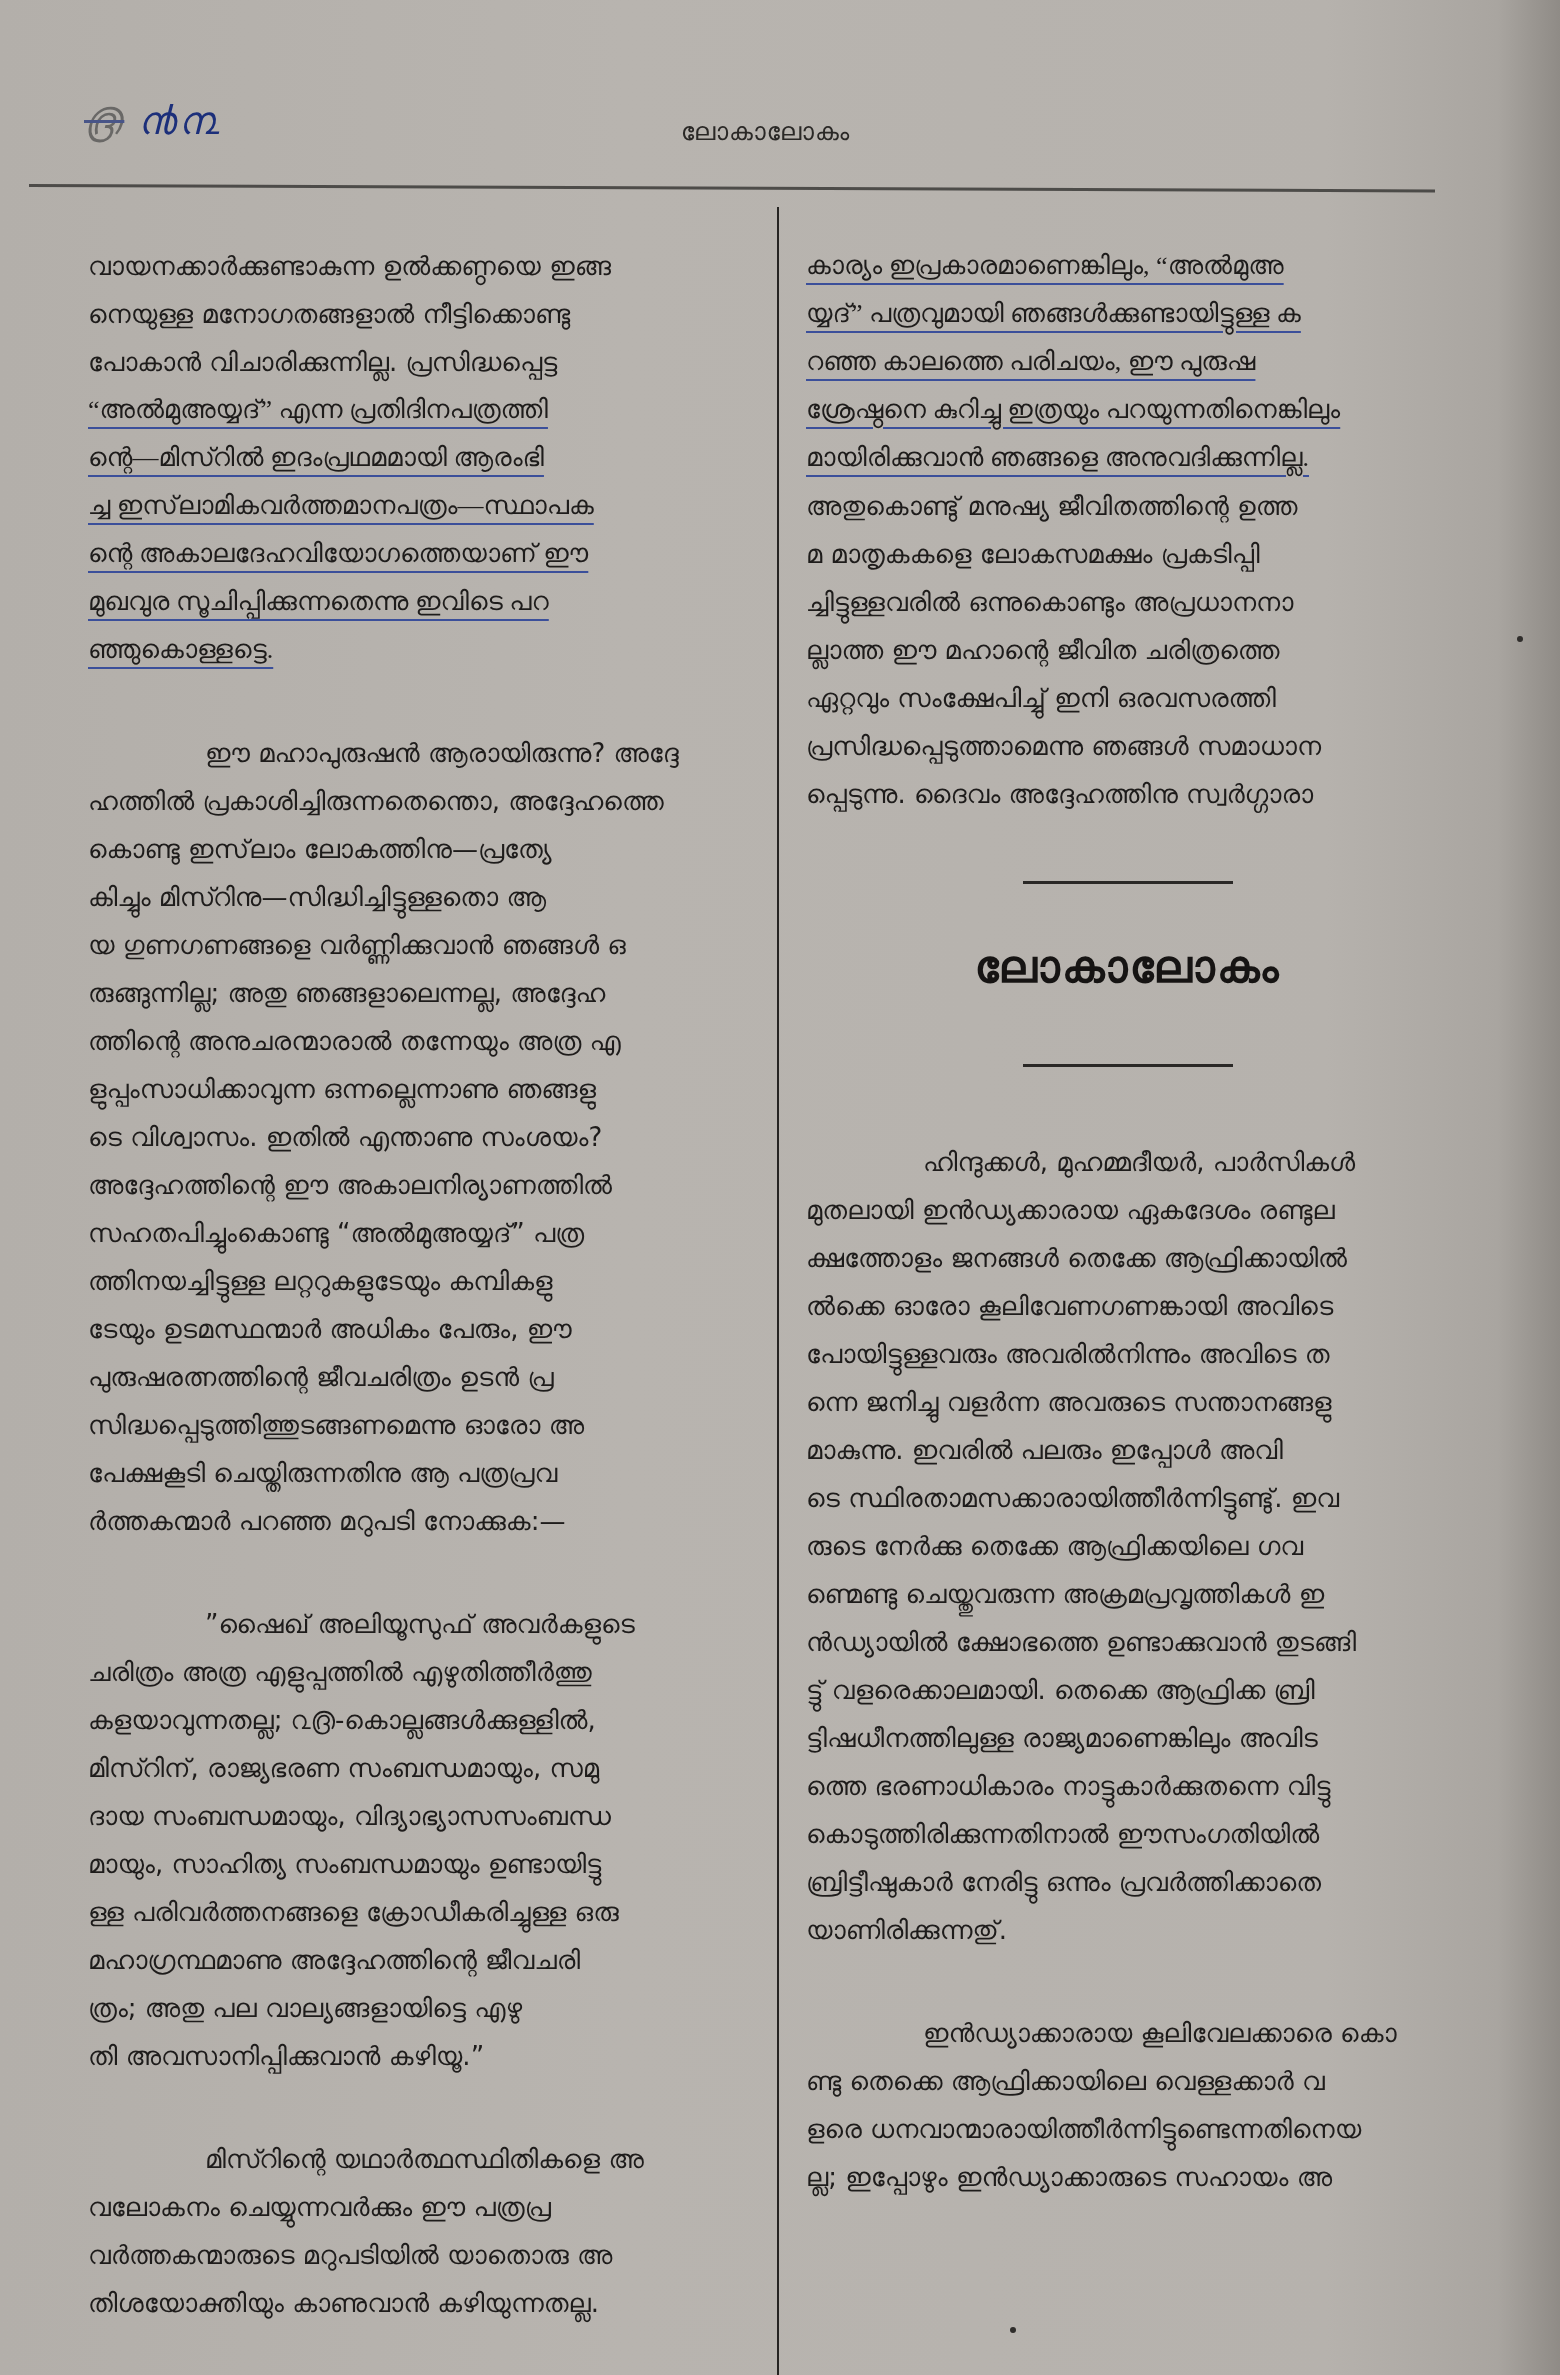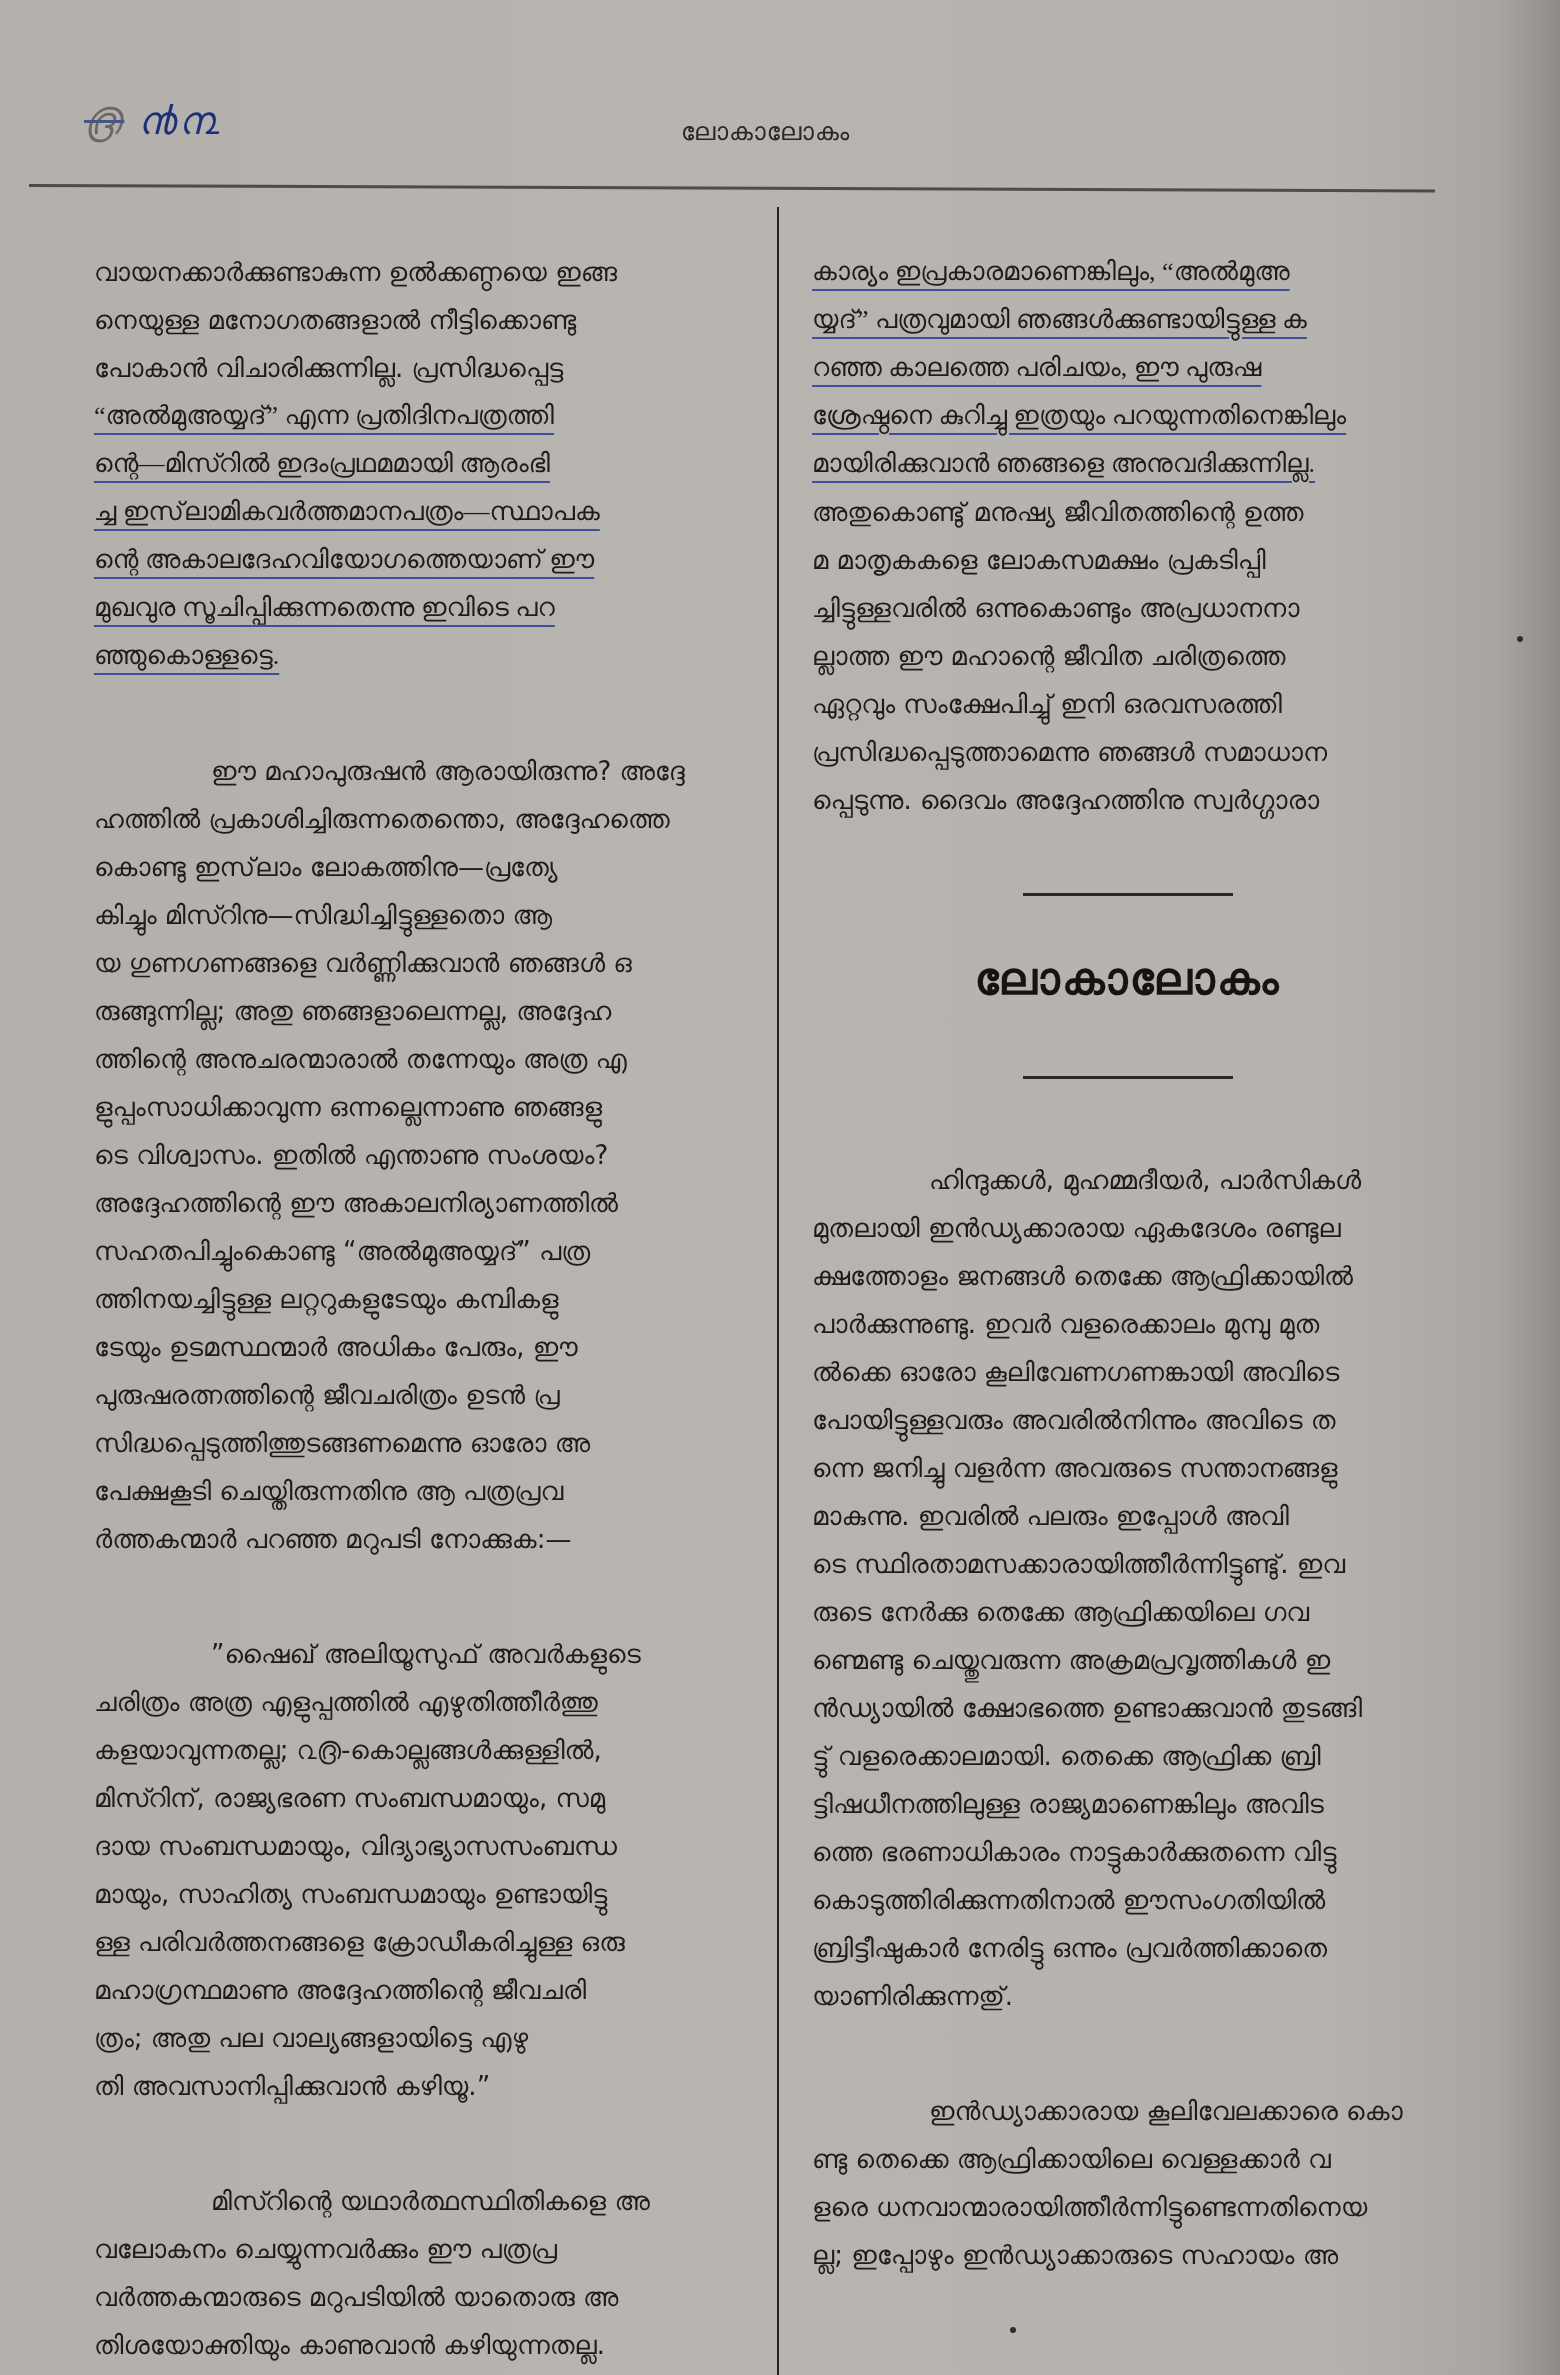--- a/index.html
+++ b/index.html
@@ -24,21 +24,21 @@
   }
   .col-divider {
     position:absolute; left:777px; top:207px; width:2px; height:2169px; background:#262422;
   }
   .col {
     position:absolute; top:238px; font-size:26px; line-height:48px;
     text-align:justify;
   }
   .col.left { left:84px; width:632px; }
   .col.right { left:802px; width:651px; top:238px; }
-  .para { margin:10px; text-indent:0; }
+  .para { margin:4px; text-indent:0; }
   .gap { height:47px; }
   .marked { text-decoration: underline; text-decoration-color:#3b4f9a; text-decoration-thickness:2px; text-underline-offset:8.8px;font-family:Liberation Serif, serif; }
   .section-rule { width:210px; height:2.9px; background:#2a2826; margin:0 auto; }
   .section-title {
     text-align:center; font-size:45px; font-weight:bold; font-family:"DejaVu Serif", serif;
     letter-spacing:2px; margin:0; line-height:59px; color:#161413;
   }
   .right-block-title { height:312px; position:relative; }
   .right-block-title .r1 { position:absolute; left:0; right:0; top:0px; }
   .right-block-title .t { position:absolute; left:0; right:0; top:78px; }
@@ -134,21 +134,20 @@
       </div>
     <div class="r2" style="top:242px">
         <div class="section-rule"></div>
       </div>
   </div>
 
   <div class="para">
     <div style="text-indent:117px">ഹിന്ദുക്കൾ, മുഹമ്മദീയർ, പാർസികൾ</div>
     <div>മുതലായി ഇൻഡ്യക്കാരായ ഏകദേശം രണ്ടുല</div>
     <div>ക്ഷത്തോളം ജനങ്ങൾ തെക്കേ ആഫ്രിക്കായിൽ</div>
-    <div>പാർക്കുന്നുണ്ടു. ഇവർ വളരെക്കാലം മുമ്പു മുത</div>
     <div>ൽക്കെ ഓരോ കൂലിവേണഗണങ്കായി അവിടെ</div>
     <div>പോയിട്ടുള്ളവരും അവരിൽനിന്നും അവിടെ ത</div>
     <div>ന്നെ ജനിച്ചു വളർന്ന അവരുടെ സന്താനങ്ങളു</div>
     <div>മാകുന്നു. ഇവരിൽ പലരും ഇപ്പോൾ അവി</div>
     <div>ടെ സ്ഥിരതാമസക്കാരായിത്തീർന്നിട്ടുണ്ടു്. ഇവ</div>
     <div>രുടെ നേർക്കു തെക്കേ ആഫ്രിക്കയിലെ ഗവ</div>
     <div>ണ്മെണ്ടു ചെയ്തുവരുന്ന അക്രമപ്രവൃത്തികൾ ഇ</div>
     <div>ൻഡ്യായിൽ ക്ഷോഭത്തെ ഉണ്ടാക്കുവാൻ തുടങ്ങി</div>
     <div>ട്ടു് വളരെക്കാലമായി. തെക്കെ ആഫ്രിക്ക ബ്രി</div>
     <div>ട്ടിഷധീനത്തിലുള്ള രാജ്യമാണെങ്കിലും അവിട</div>

